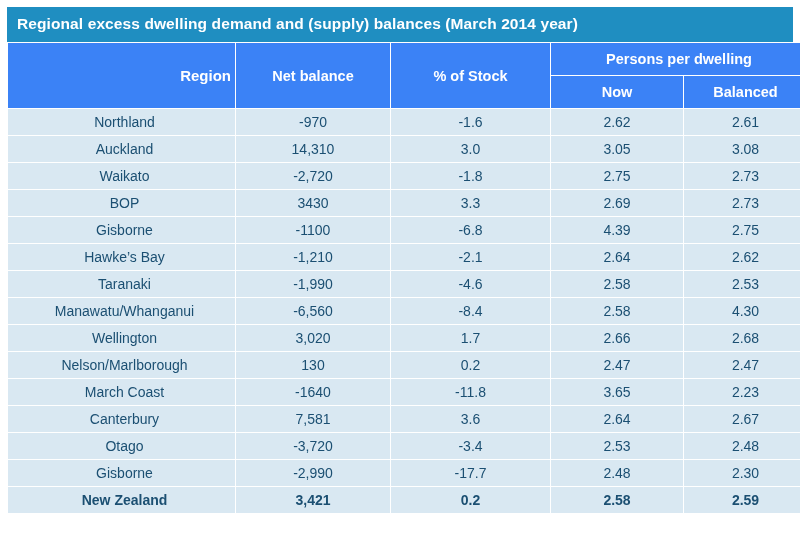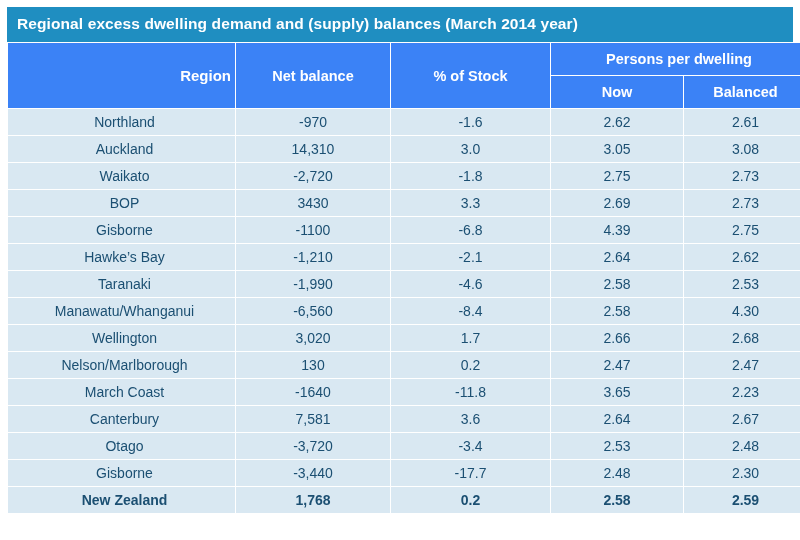--- a/index.html
+++ b/index.html
@@ -194,28 +194,28 @@
         </tr>
         <tr>
           <td class="region-cell">Otago</td>
           <td>-3,720</td>
           <td>-3.4</td>
           <td>2.53</td>
           <td>2.48</td>
         </tr>
         <tr>
           <td class="region-cell">Gisborne</td>
-          <td>-3,440</td>
+          <td>-2,990</td>
           <td>-17.7</td>
           <td>2.48</td>
           <td>2.30</td>
         </tr>
         <tr class="total">
           <td class="region-cell">New Zealand</td>
-          <td>1,768</td>
+          <td>3,421</td>
           <td>0.2</td>
           <td>2.58</td>
           <td>2.59</td>
         </tr>
       </tbody>
   </table>
 
 
 </div>
 

